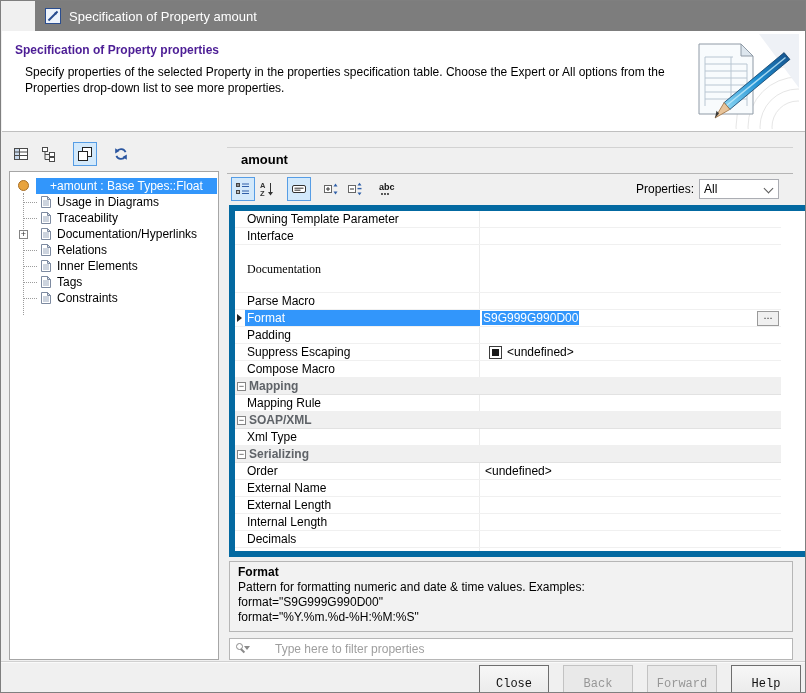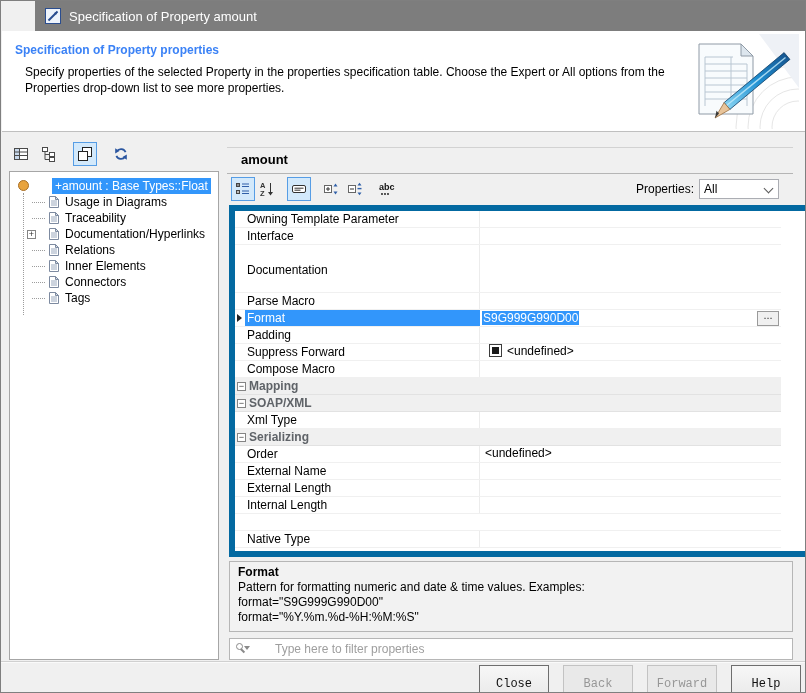--- a/index.html
+++ b/index.html
@@ -6,37 +6,37 @@
   .window{position:relative;width:806px;height:693px;background:#f0f0f0;border:1px solid #7f7f7f;box-sizing:border-box;overflow:hidden;}
 
   
   .titlebar{position:absolute;left:0;top:0;width:100%;height:30px;background:#7d7d7d;display:flex;align-items:center;margin-left:34px;}
   .titlebar .appicon{width:16px;height:16px;margin:0 8px 0 10px;flex:0 0 auto;}
   .titlebar .title{color:#ffffff;font-size:13px;}
   .titlebar .close{position:absolute;right:0;top:0;width:45px;height:30px;display:flex;align-items:center;justify-content:center;color:#ffffff;font-size:13px;cursor:default;}
 
   
   .header{position:absolute;left:1px;top:30px;width:803px;height:100px;background:#ffffff;border-bottom:1px solid #bfbfbf;}
-  .header .htitle{position:absolute;left:13px;top:12px;font-size:12px;font-weight:bold;color:#3b82f6;}
+  .header .htitle{position:absolute;left:13px;top:12px;font-size:12px;font-weight:bold;color:#4c1d95;}
   .header .hdesc{position:absolute;left:23px;top:33px;width:650px;font-size:12px;line-height:16px;color:#000;}
   .header .hillu{position:absolute;right:6px;top:3px;}
 
   
   .ltoolbar{position:absolute;left:8px;top:141px;display:flex;gap:4px;}
   .tbtn{width:24px;height:24px;display:flex;align-items:center;justify-content:center;border:1px solid transparent;box-sizing:border-box;}
   .tbtn.sel{background:#d3e9fb;border:1px solid #569de5;}
   .tbtn.gap{margin-left:8px;}
 
   .treebox{position:absolute;left:8px;top:170px;width:210px;height:489px;background:#ffffff;border:1px solid #a6a6a6;box-sizing:border-box;overflow:hidden;}
   .tree{position:relative;padding-top:5px;font-size:12px;}
   .vline{position:absolute;left:13px;top:21px;height:122px;border-left:1px dotted #9c9c9c;}
   .troot{display:flex;align-items:center;height:17px;padding-left:8px;}
   .troot .circ{width:9px;height:9px;border-radius:50%;background:#e8a33d;border:1px solid #a96f25;margin-right:7px;flex:0 0 auto;}
-  .troot .rlabel{background:#3296fb;color:#fff;padding:1px 3px;margin-left:16px;}
-  .trow{position:relative;display:flex;align-items:center;height:16px;padding-left:30px;margin-left:8px;}
+  .troot .rlabel{background:#3296fb;color:#fff;padding:1px 14px;}
+  .trow{position:relative;display:flex;align-items:center;height:16px;padding-left:30px;}
   .trow .conn{position:absolute;left:14px;top:8px;width:13px;border-top:1px dotted #9c9c9c;}
   .trow .expander{position:absolute;left:9px;top:4px;width:9px;height:9px;background:#fff;border:1px solid #848484;font-size:9px;line-height:7px;text-align:center;color:#333;box-sizing:border-box;}
   .trow .ticon{margin-right:5px;flex:0 0 auto;display:flex;}
   .trow .tlabel{white-space:nowrap;color:#000;}
 
   
   .rtitle{position:absolute;left:240px;top:151px;font-size:13px;font-weight:bold;color:#000;}
   .rtopline{position:absolute;left:226px;top:146px;width:566px;border-top:1px solid #d2d2d2;}
   .rtitleline{position:absolute;left:226px;top:172px;width:566px;border-top:1px solid #b5b5b5;}
   .rtoolbar{position:absolute;left:230px;top:176px;display:flex;align-items:center;}
@@ -46,22 +46,22 @@
   .propsel .plab{margin-right:5px;color:#000;}
   .propsel .pbox{width:80px;height:20px;background:#fff;border:1px solid #abadb3;box-sizing:border-box;display:flex;align-items:center;padding-left:4px;position:relative;font-size:12px;text-align:right;}
   .propsel .chev{position:absolute;right:6px;top:6px;width:6px;height:6px;border-right:1.4px solid #5a5a5a;border-bottom:1.4px solid #5a5a5a;transform:rotate(45deg);margin-top:-1px;}
 
   
   .ptable{position:absolute;left:228px;top:204px;width:604px;height:352px;background:#ffffff;border:6px solid #0369a1;box-sizing:border-box;overflow:hidden;padding-left:24px;}
   .rows{position:absolute;left:0;top:0;width:546px;}
   .prow{display:flex;align-items:center;height:17px;border-bottom:1px solid #f0f0f0;box-sizing:border-box;font-size:12px;}
   .prow .gut{flex:0 0 10px;height:100%;position:relative;}
   .prow .plabel{flex:0 0 235px;height:100%;display:flex;align-items:center;border-right:1px solid #ececec;box-sizing:border-box;padding-left:2px;color:#000;white-space:nowrap;overflow:hidden;}
-  .prow .pvalue{flex:1;height:100%;display:flex;padding-left:5px;color:#000;white-space:nowrap;overflow:hidden;}
-  .prow.tall{height:48px;}
+  .prow .pvalue{flex:1;height:100%;display:flex;align-items:center;padding-left:5px;color:#000;white-space:nowrap;overflow:hidden;}
+  .prow.tall{height:48px;font-family:Liberation Serif, serif;}
   .prow.tall .plabel,.prow.tall .pvalue{align-items:flex-start;padding-top:2px;}
   .prow.grp{background:#f0f0f0;border-bottom:1px solid #e2e2e2;}
   .prow.grp .gbox{width:9px;height:9px;background:#fff;border:1px solid #848484;font-size:9px;line-height:6px;text-align:center;color:#333;box-sizing:border-box;margin:0 0 0 2px;flex:0 0 auto;}
   .prow.grp .glabel{font-weight:bold;color:#5f6368;margin-left:3px;}
   .prow.sel .plabel{background:#3296fb;color:#fff;border-right:1px solid #3296fb;}
   .prow.sel .pvalue{padding:0;position:relative;}
   .selmark{position:absolute;left:2px;top:4px;width:0;height:0;border-left:5px solid #222;border-top:4px solid transparent;border-bottom:4px solid transparent;}
   .editwrap{display:flex;align-items:center;width:100%;height:100%;background:#fff;}
   .editsel{background:#3296fb;color:#fff;padding:0 1px;margin-left:2px;}
   .ellipsis{margin-left:auto;margin-right:2px;width:22px;height:15px;background:#f0f0f0;border:1px solid #9a9a9a;font-size:11px;line-height:7px;text-align:center;color:#333;box-sizing:border-box;}
@@ -247,32 +247,32 @@
       </div>
       <div class="trow">
         <span class="conn"></span>
         <span class="ticon">
             <svg width="12" height="14" viewBox="0 0 12 14">
               <path d="M1.5 1.5 h6 l3 3 v8 h-9 z" fill="#fff" stroke="#7d8aa0"></path>
               <path d="M7.5 1.5 l3 3 h-3 z" fill="#d9e2ec" stroke="#7d8aa0"></path>
               <path d="M3 6 h6 M3 8 h6 M3 10 h6" stroke="#9aa8bd"></path>
             </svg>
           </span>
-        <span class="tlabel">Connectors</span>
+        <span class="tlabel">Tags</span>
       </div>
       <div class="trow">
         <span class="conn"></span>
         <span class="ticon">
             <svg width="12" height="14" viewBox="0 0 12 14">
               <path d="M1.5 1.5 h6 l3 3 v8 h-9 z" fill="#fff" stroke="#7d8aa0"></path>
               <path d="M7.5 1.5 l3 3 h-3 z" fill="#d9e2ec" stroke="#7d8aa0"></path>
               <path d="M3 6 h6 M3 8 h6 M3 10 h6" stroke="#9aa8bd"></path>
             </svg>
           </span>
-        <span class="tlabel">Tags</span>
+        <span class="tlabel">Constraints</span>
       </div>
     </div>
   </div>
 
   <div class="rtopline"></div>
   <div class="rtitle">amount</div>
   <div class="rtitleline"></div>
 
   <div class="rtoolbar">
     <div class="tbtn sel">
@@ -376,40 +376,45 @@
       </div>
 
       <div class="prow">
         <span class="gut"></span>
         <span class="plabel">Padding</span>
         <span class="pvalue"></span>
       </div>
 
       <div class="prow">
         <span class="gut"></span>
-        <span class="plabel">Suppress Forward</span>
+        <span class="plabel">Suppress Escaping</span>
         <span class="pvalue" style="padding-left:9px;">
           <span class="chk">
               <span class="inner"></span>
             </span>
           <span>&lt;undefined&gt;</span>
         </span>
       </div>
 
       <div class="prow">
         <span class="gut"></span>
         <span class="plabel">Compose Macro</span>
         <span class="pvalue"></span>
       </div>
 
       <div class="prow grp">
         <span class="gbox">−</span>
         <span class="glabel">Mapping</span>
       </div>
 
+      <div class="prow">
+        <span class="gut"></span>
+        <span class="plabel">Mapping Rule</span>
+        <span class="pvalue"></span>
+      </div>
 
       <div class="prow grp">
         <span class="gbox">−</span>
         <span class="glabel">SOAP/XML</span>
       </div>
 
       <div class="prow">
         <span class="gut"></span>
         <span class="plabel">Xml Type</span>
         <span class="pvalue"></span>
@@ -439,20 +444,21 @@
       </div>
 
       <div class="prow">
         <span class="gut"></span>
         <span class="plabel">Internal Length</span>
         <span class="pvalue"></span>
       </div>
 
       <div class="prow">
         <span class="gut"></span>
+        <span class="plabel">Decimals</span>
         <span class="pvalue"></span>
       </div>
 
       <div class="prow">
         <span class="gut"></span>
         <span class="plabel">Native Type</span>
         <span class="pvalue"></span>
       </div>
 
     </div>

